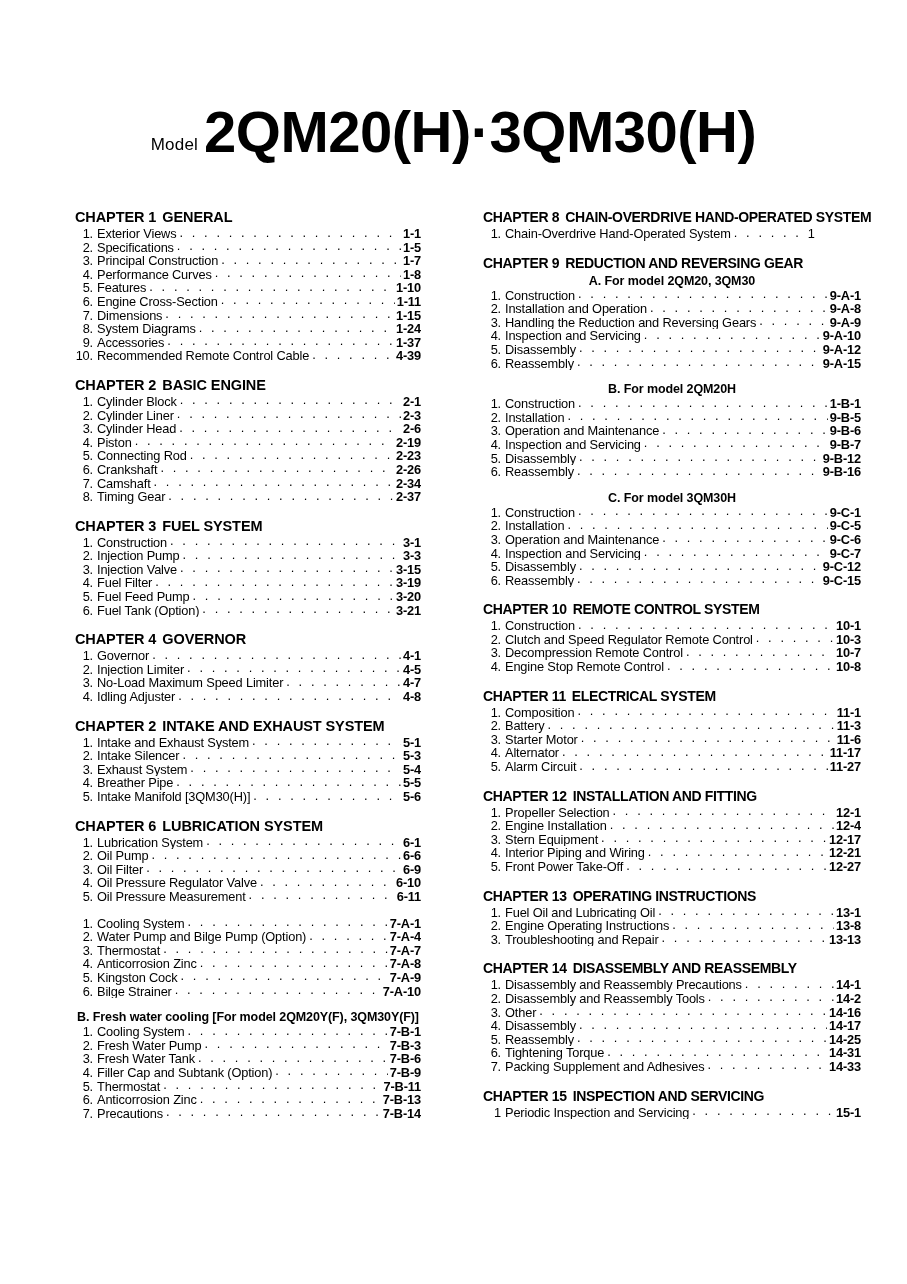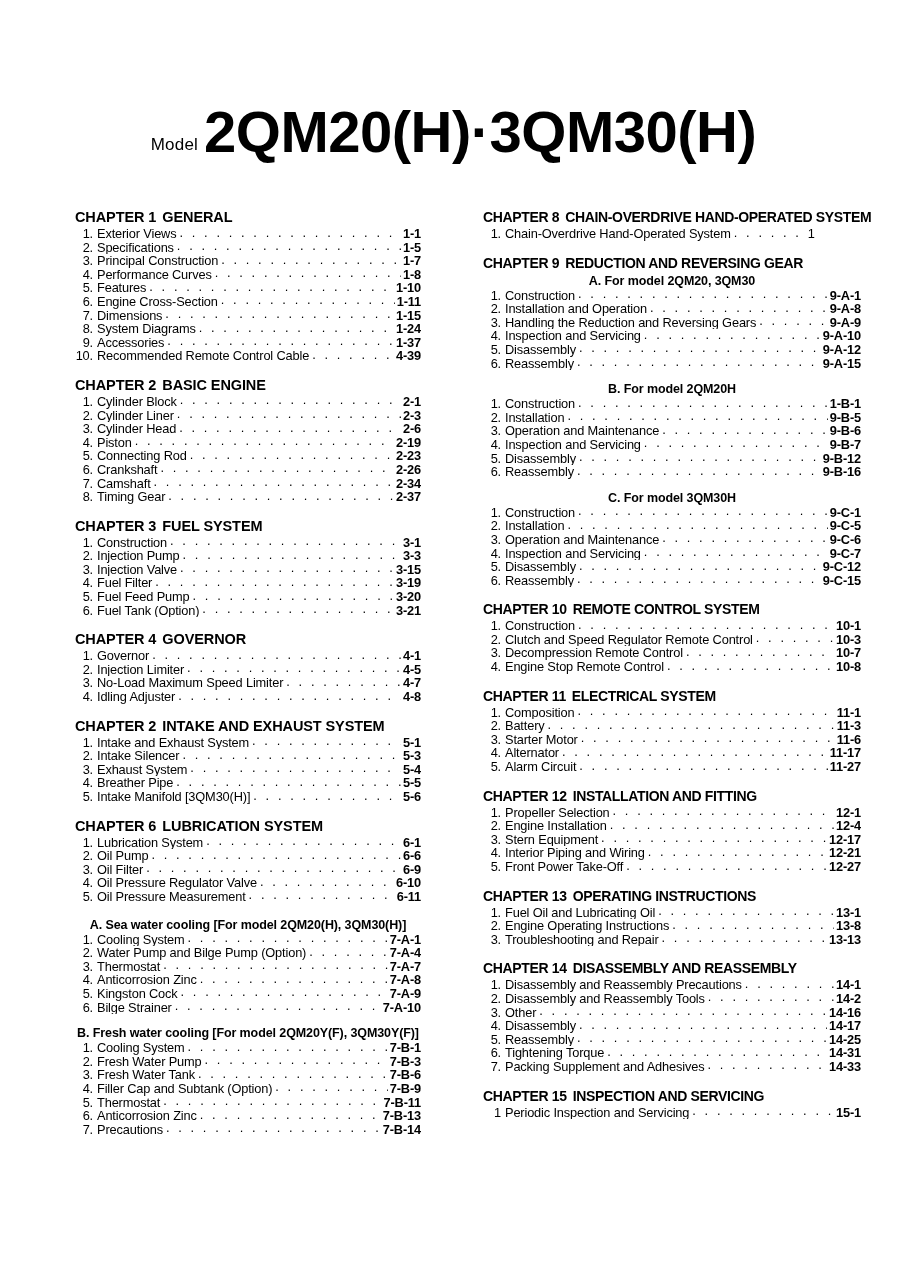--- a/index.html
+++ b/index.html
@@ -402,21 +402,20 @@
           <li class="entry">
             <span class="entry-num">5.</span>
             <span class="entry-label">Oil Pressure Measurement</span>
             <span class="entry-leader">. . . . . . . . . . . . . . . . . . . . . . . . . . . . . . . . . . . . . . . . . . . . . . . . . . . . . . . . . . . . </span>
             <span class="entry-page">6-11</span>
           </li>
         </ul>
       </div>
       <div class="chapter">
         <div class="group">
-          <div class="group-title">A. Sea water cooling [For model 2QM20(H), 3QM30(H)]</div>
           <ul class="entries">
             <li class="entry">
               <span class="entry-num">1.</span>
               <span class="entry-label">Cooling System</span>
               <span class="entry-leader">. . . . . . . . . . . . . . . . . . . . . . . . . . . . . . . . . . . . . . . . . . . . . . . . . . . . . . . . . . . . </span>
               <span class="entry-page">7-A-1</span>
             </li>
             <li class="entry">
               <span class="entry-num">2.</span>
               <span class="entry-label">Water Pump and Bilge Pump (Option)</span>

